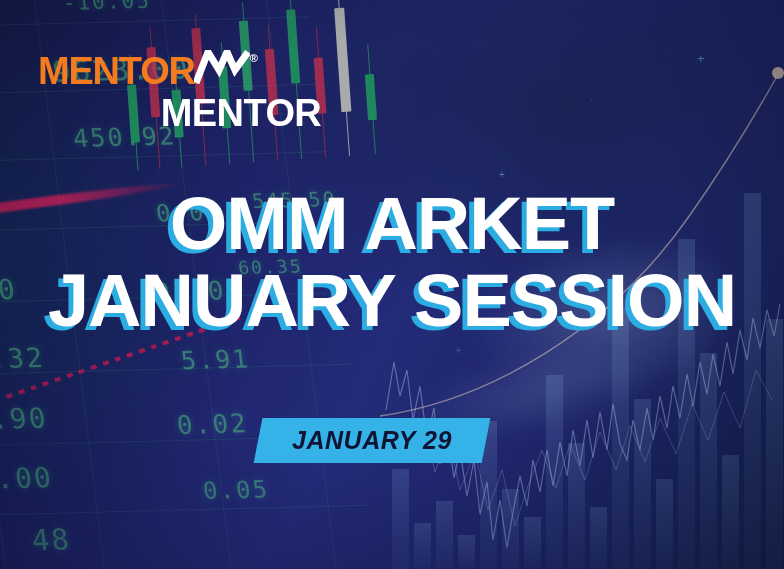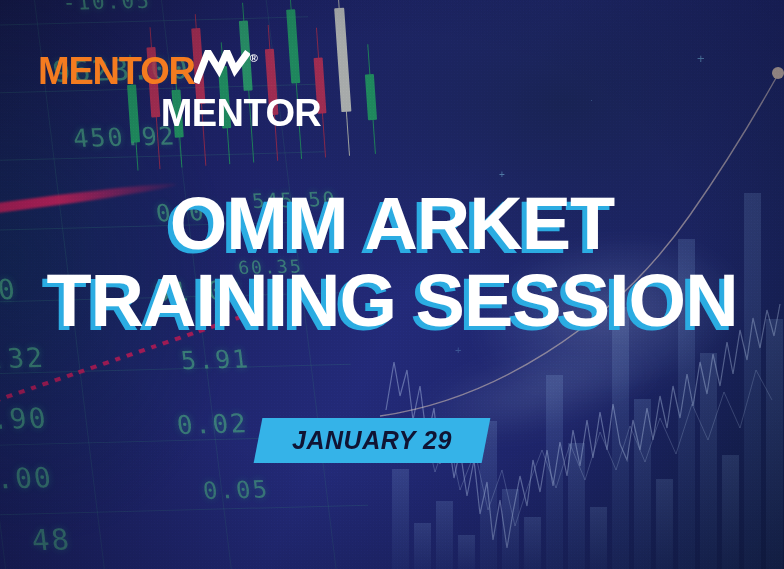--- a/index.html
+++ b/index.html
@@ -280,21 +280,21 @@
           <path d="M0,33 L12,2 L23,20 L31,2 L39,20 L52,2" fill="none" stroke="#ffffff" stroke-width="7" stroke-linejoin="miter" opacity="0"></path>
         </svg>
       </span>
       <span class="logo-reg">®</span>
     </div>
     <div class="logo-line2">MENTOR</div>
   </div>
 
   <div class="headline">
     <span class="hl-1">OMM ARKET</span>
-    <span class="hl-2">TRAINING SESSION</span>
+    <span class="hl-2">JANUARY SESSION</span>
   </div>
 
   <div class="badge-wrap">
     <div class="badge">
       <span class="badge-text">JANUARY 29</span>
     </div>
   </div>
 
 </div>
 

